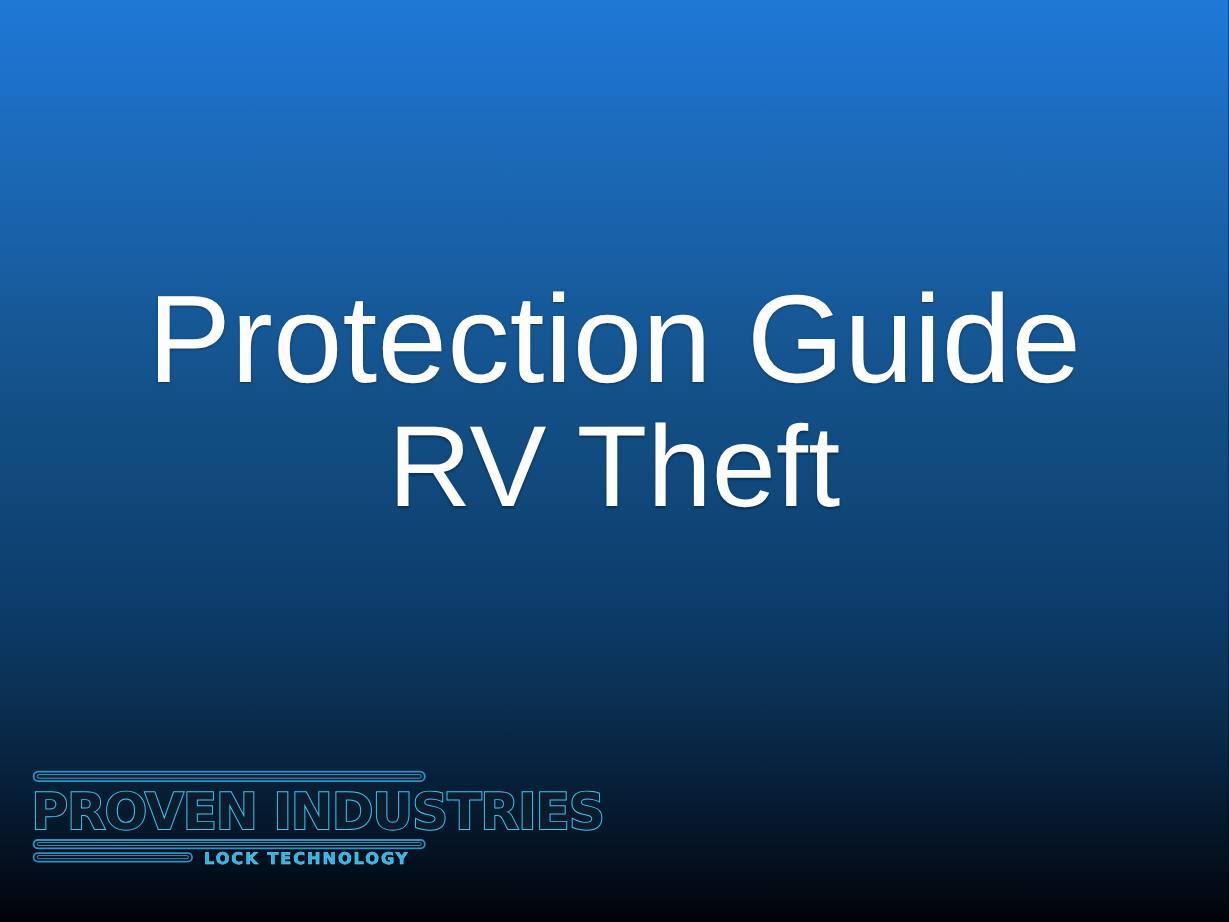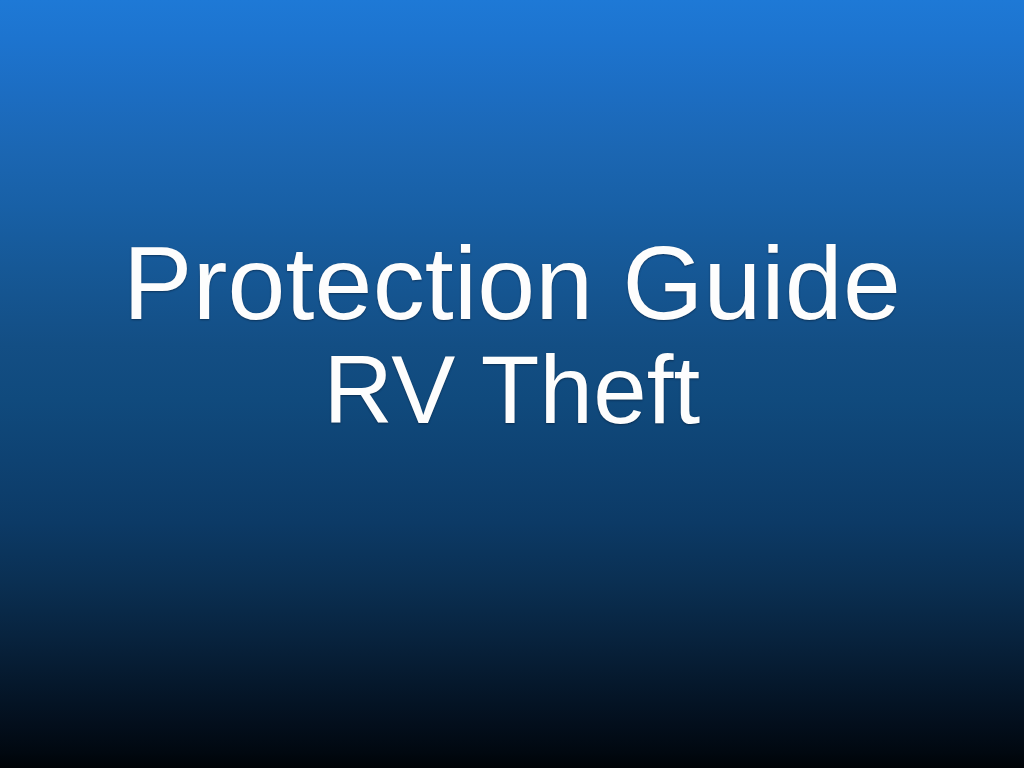--- a/index.html
+++ b/index.html
@@ -109,14 +109,37 @@
 </head>
 <body>
 
 <div class="slide">
 
   <div class="title-block">
     <span class="title-line line-2">Protection Guide</span>
     <span class="title-line line-1">RV Theft</span>
   </div>
 
+  <div class="logo">
+    <svg viewBox="0 0 336 96" xmlns="http://www.w3.org/2000/svg">
+
+      <g>
+        <rect class="logo-bar" x="4" y="9" width="326" height="8" rx="4" ry="4"></rect>
+        <rect class="logo-bar-inner" x="7" y="11.5" width="320" height="3" rx="1.5" ry="1.5"></rect>
+      </g>
+
+      <text class="logo-wordmark" x="2" y="57">PROVEN INDUSTRIES</text>
+
+      <g>
+        <rect class="logo-bar" x="4" y="66" width="326" height="7" rx="3.5" ry="3.5"></rect>
+        <rect class="logo-bar-inner" x="7" y="68" width="320" height="2.6" rx="1.3" ry="1.3"></rect>
+      </g>
+
+      <g>
+        <rect class="logo-bar" x="4" y="77" width="132" height="7" rx="3.5" ry="3.5"></rect>
+        <rect class="logo-bar-inner" x="7" y="79" width="126" height="2.6" rx="1.3" ry="1.3"></rect>
+      </g>
+
+      <text class="logo-tagline" x="146" y="86">LOCK  TECHNOLOGY</text>
+    </svg>
+  </div>
 
 </div>
 
 </body></html>

